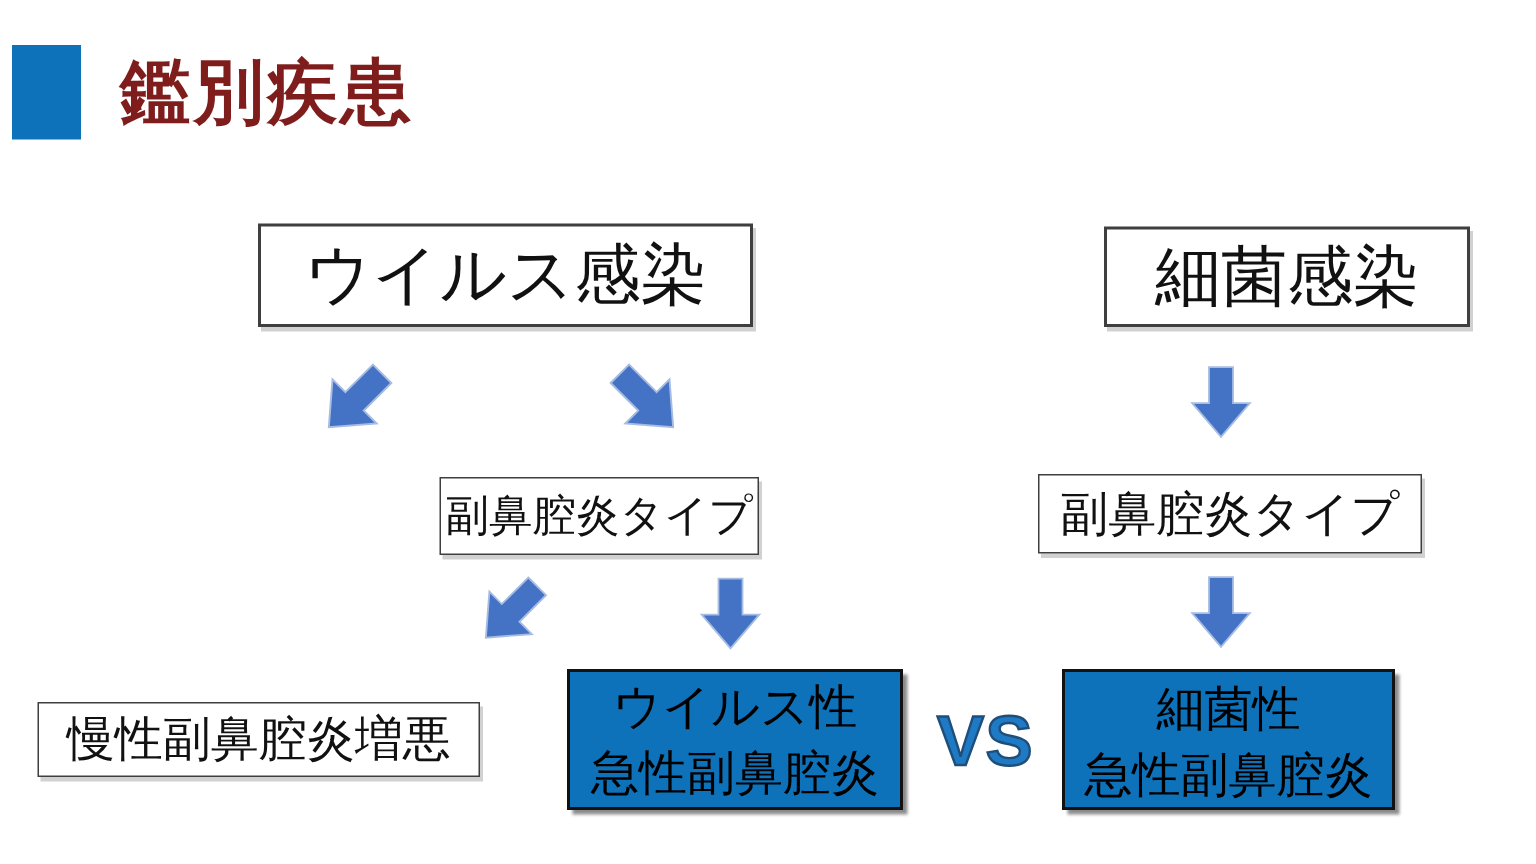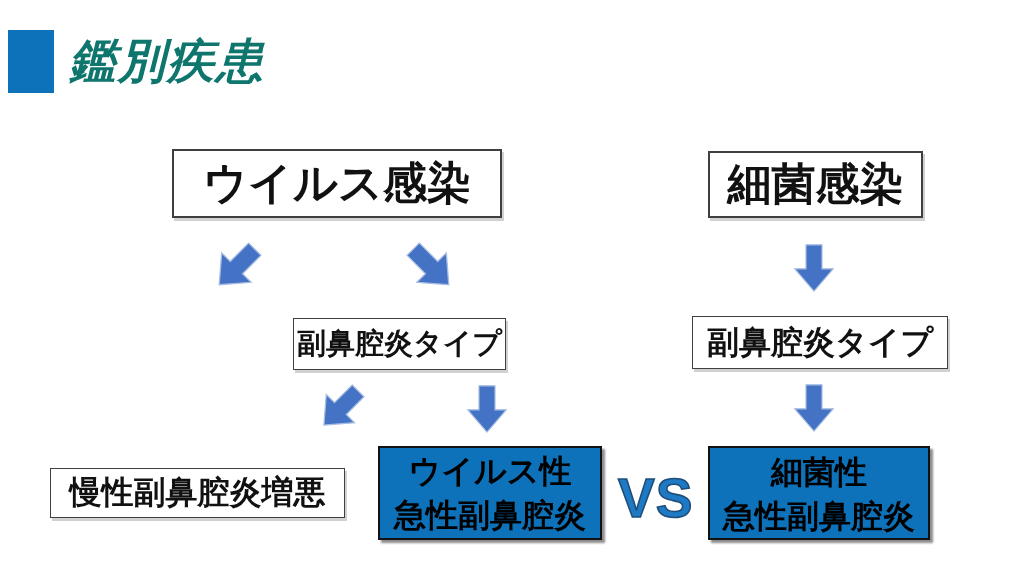--- a/index.html
+++ b/index.html
@@ -7,54 +7,52 @@
     position:relative; width:1024px; height:576px; background:#ffffff;
     overflow:hidden; font-family:"Liberation Sans", sans-serif; color:#1a1a1a;
   }
 
   
   .title-square {
     position:absolute; left:8px; top:30px; width:46px; height:63px;
     background:var(--accent,#0d72ba);
   }
   .slide-title {
-    position:absolute; left:69px; top:30px; margin:0;
-    font-size:47px; font-weight:600; letter-spacing:2px; color:#0f766e;
+    position:absolute; left:80px; top:30px; margin:0;
+    font-size:47px; font-weight:600; letter-spacing:2px; color:#7f1d1d;
     line-height:62px;
-    font-style:italic;
   }
 
   
   .box {
     position:absolute; background:#ffffff; border:2px solid #3f3f3f;
     display:flex; align-items:center; justify-content:center;
     box-shadow:2px 3px 0 rgba(0,0,0,0.18); color:#111; white-space:nowrap;
     box-sizing:border-box;
-    font-weight:bold;
   }
   .box-virus      { left:172px; top:149px; width:330px; height:69px; font-size:44px; }
-  .box-bacteria   { left:708px; top:151px; width:215px; height:67px; font-size:44px; }
+  .box-bacteria   { left:736px; top:151px; width:244px; height:67px; font-size:44px; }
   .box-allergy    { left:20px;  top:317px; width:242px; height:54px; font-size:29px; border-width:1.6px; }
   .box-sinus1     { left:293px; top:318px; width:213px; height:52px; font-size:29px; border-width:1.6px; }
   .box-sinus2     { left:692px; top:316px; width:256px; height:53px; font-size:32px; border-width:1.6px; }
-  .box-chronic    { left:25px;  top:468px; width:295px; height:50px; font-size:32px; border-width:1.6px;margin-left:25px; }
+  .box-chronic    { left:25px;  top:468px; width:295px; height:50px; font-size:32px; border-width:1.6px; }
 
   
   .box.blue {
     background:var(--accent,#0d72ba); color:#000000;
     border:2.5px solid #121212; box-shadow:3px 3px 2px rgba(0,0,0,0.45);
     flex-direction:column; font-size:32px; line-height:44px;
   }
   .box-viral-acute     { left:378px; top:446px; width:224px; height:94px; }
   .box-bacterial-acute { left:708px; top:446px; width:222px; height:94px;justify-content:flex-end; }
 
   
   .vs {
-    position:absolute; left:618px; top:466px; width:78px; text-align:left;
-    font-size:55px; font-weight:800; letter-spacing:1px;
+    position:absolute; left:618px; top:466px; width:78px; text-align:center;
+    font-size:47px; font-weight:800; letter-spacing:1px;
     color:var(--vs-fill,#1e7ac4);
     -webkit-text-stroke:1.6px var(--vs-outline,#1e4e79);
   }
 
   
   .arrow { position:absolute; overflow:visible; }
   .arrow path {
     fill:var(--arrow,#4472c4);
     stroke:var(--arrow-outline,#a6bce2); stroke-width:1.5;
   }

